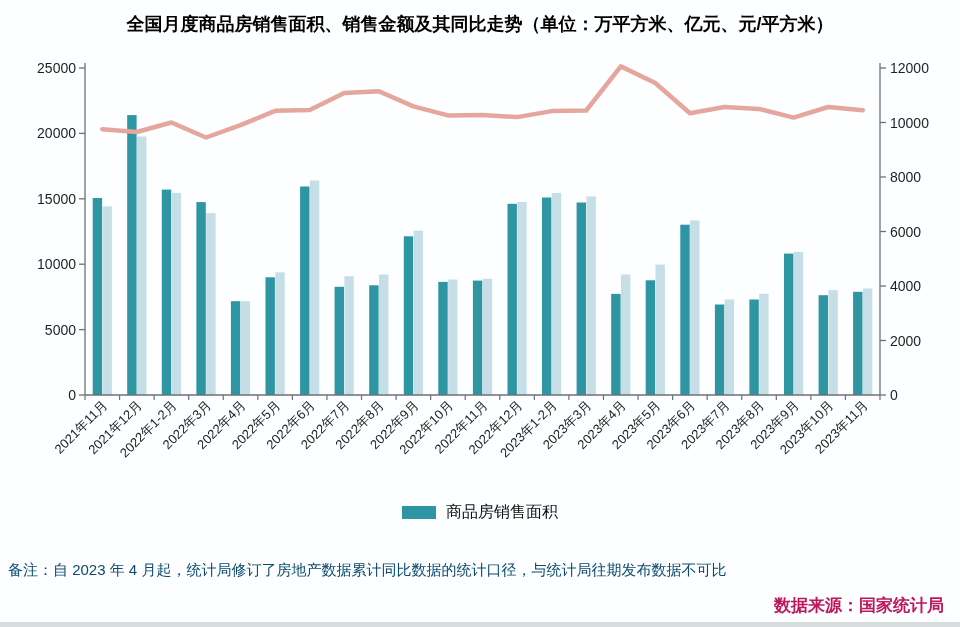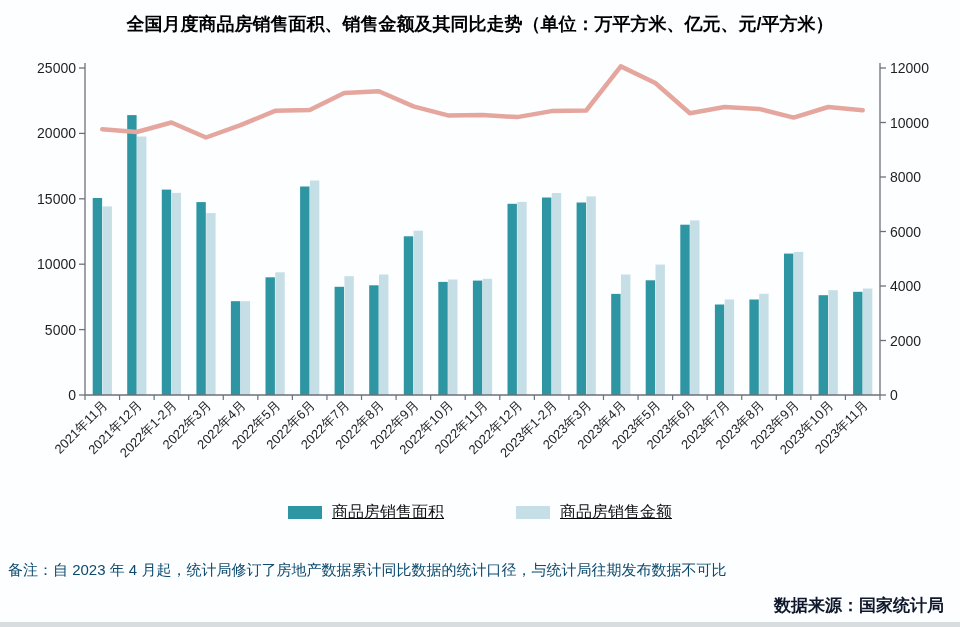--- a/index.html
+++ b/index.html
@@ -1,25 +1,25 @@
 <!DOCTYPE html>
 <html><head>
 <meta charset="utf-8">
 <style>
   html,body{margin:0;padding:0;background:#ffffff;}
   .page{position:relative;width:960px;height:627px;background:#fcfeff;font-family:"Liberation Sans",sans-serif;overflow:hidden;}
   .title{position:absolute;top:12px;left:0;width:100%;text-align:center;font-size:18px;font-weight:bold;color:#000;}
   #chart-svg{position:absolute;left:0;top:0;}
   #chart-svg text{font-family:"Liberation Sans",sans-serif;}
-  .legend{position:absolute;top:502px;left:0;width:100%;display:flex;justify-content:center;align-items:flex-end;gap:72px;text-decoration:underline;}
+  .legend{position:absolute;top:502px;left:0;width:100%;display:flex;justify-content:center;align-items:flex-end;gap:72px;}
   .legend-item{display:flex;align-items:center;gap:10px;font-size:16px;color:#111;}
   .sw{width:34px;height:13px;display:inline-block;}
   .sw-line{width:56px;height:4px;border-radius:2px;}
   .note{position:absolute;left:8px;top:561px;font-size:15px;color:#0c4a6e;}
-  .source{position:absolute;right:16px;top:594px;font-size:17px;font-weight:bold;color:#0f172a;}
+  .source{position:absolute;right:16px;top:594px;font-size:17px;font-weight:bold;color:#be185d;}
   .bottom-strip{position:absolute;left:0;bottom:0;width:100%;height:5px;background:#c9ced1;opacity:.7;}
 </style>
 </head>
 <body>
 
 <div class="page">
   <div class="title">全国月度商品房销售面积、销售金额及其同比走势（单位：万平方米、亿元、元/平方米）</div>
 
   <svg id="chart-svg" width="960" height="556" viewBox="0 0 960 556">
       <rect x="92.7" y="198.0" width="9.4" height="197.0" fill="#2e95a2"></rect>
@@ -145,22 +145,18 @@
       <text transform="translate(799.6,406) rotate(-45)" text-anchor="end" font-size="13" fill="#1f1f1f">2023年9月</text>
       <text transform="translate(834.2,406) rotate(-45)" text-anchor="end" font-size="13" fill="#1f1f1f">2023年10月</text>
       <text transform="translate(868.7,406) rotate(-45)" text-anchor="end" font-size="13" fill="#1f1f1f">2023年11月</text>
     </svg>
 
   <div class="legend">
     <div class="legend-item">
       <span class="sw" style="background: rgb(46, 149, 162);"></span>
       <span>商品房销售面积</span>
     </div>
-    <div class="legend-item">
-      <span class="sw" style="background: rgb(198, 222, 229);"></span>
-      <span>商品房销售金额</span>
-    </div>
   </div>
 
   <div class="note">备注：自 2023 年 4 月起，统计局修订了房地产数据累计同比数据的统计口径，与统计局往期发布数据不可比</div>
   <div class="source">数据来源：国家统计局</div>
   <div class="bottom-strip"></div>
 </div>
 
 </body></html>

